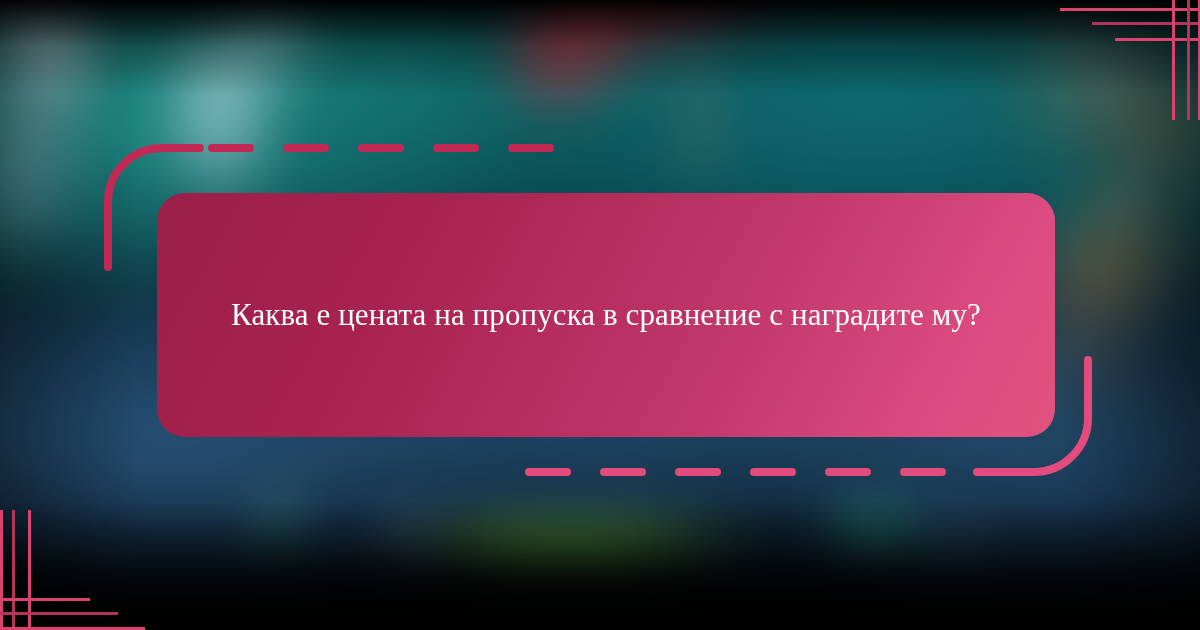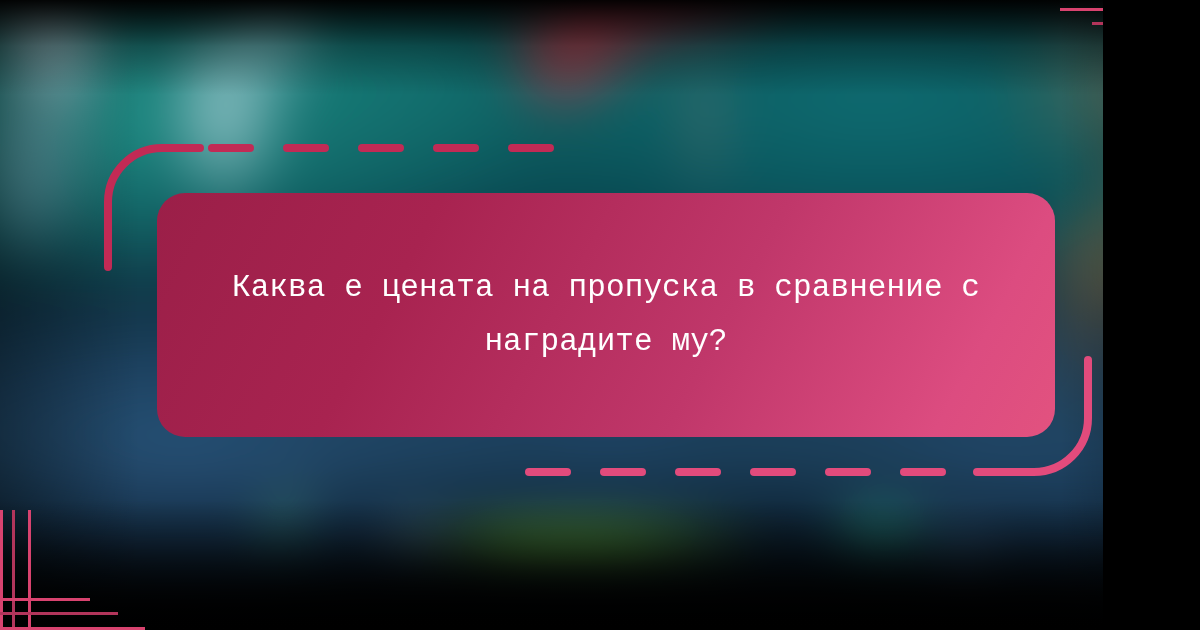--- a/index.html
+++ b/index.html
@@ -2,25 +2,25 @@
 <html><head>
 <meta charset="utf-8">
 <style>
   html, body {
     margin: 0;
     padding: 0;
     background: #000;
   }
   #stage {
     position: relative;
-    width: 1103px;
+    width: 1200px;
     height: 630px;
     overflow: hidden;
     background: #14b8a6;
-    font-family: Liberation Mono, monospace;
+    font-family: Liberation Serif, serif;
   }
 
   
   #backdrop {
     position: absolute;
     inset: 0;
     filter: blur(22px) saturate(1.08);
     transform: scale(1.12);
   }
   .bg-layer { position: absolute; inset: -40px; }

